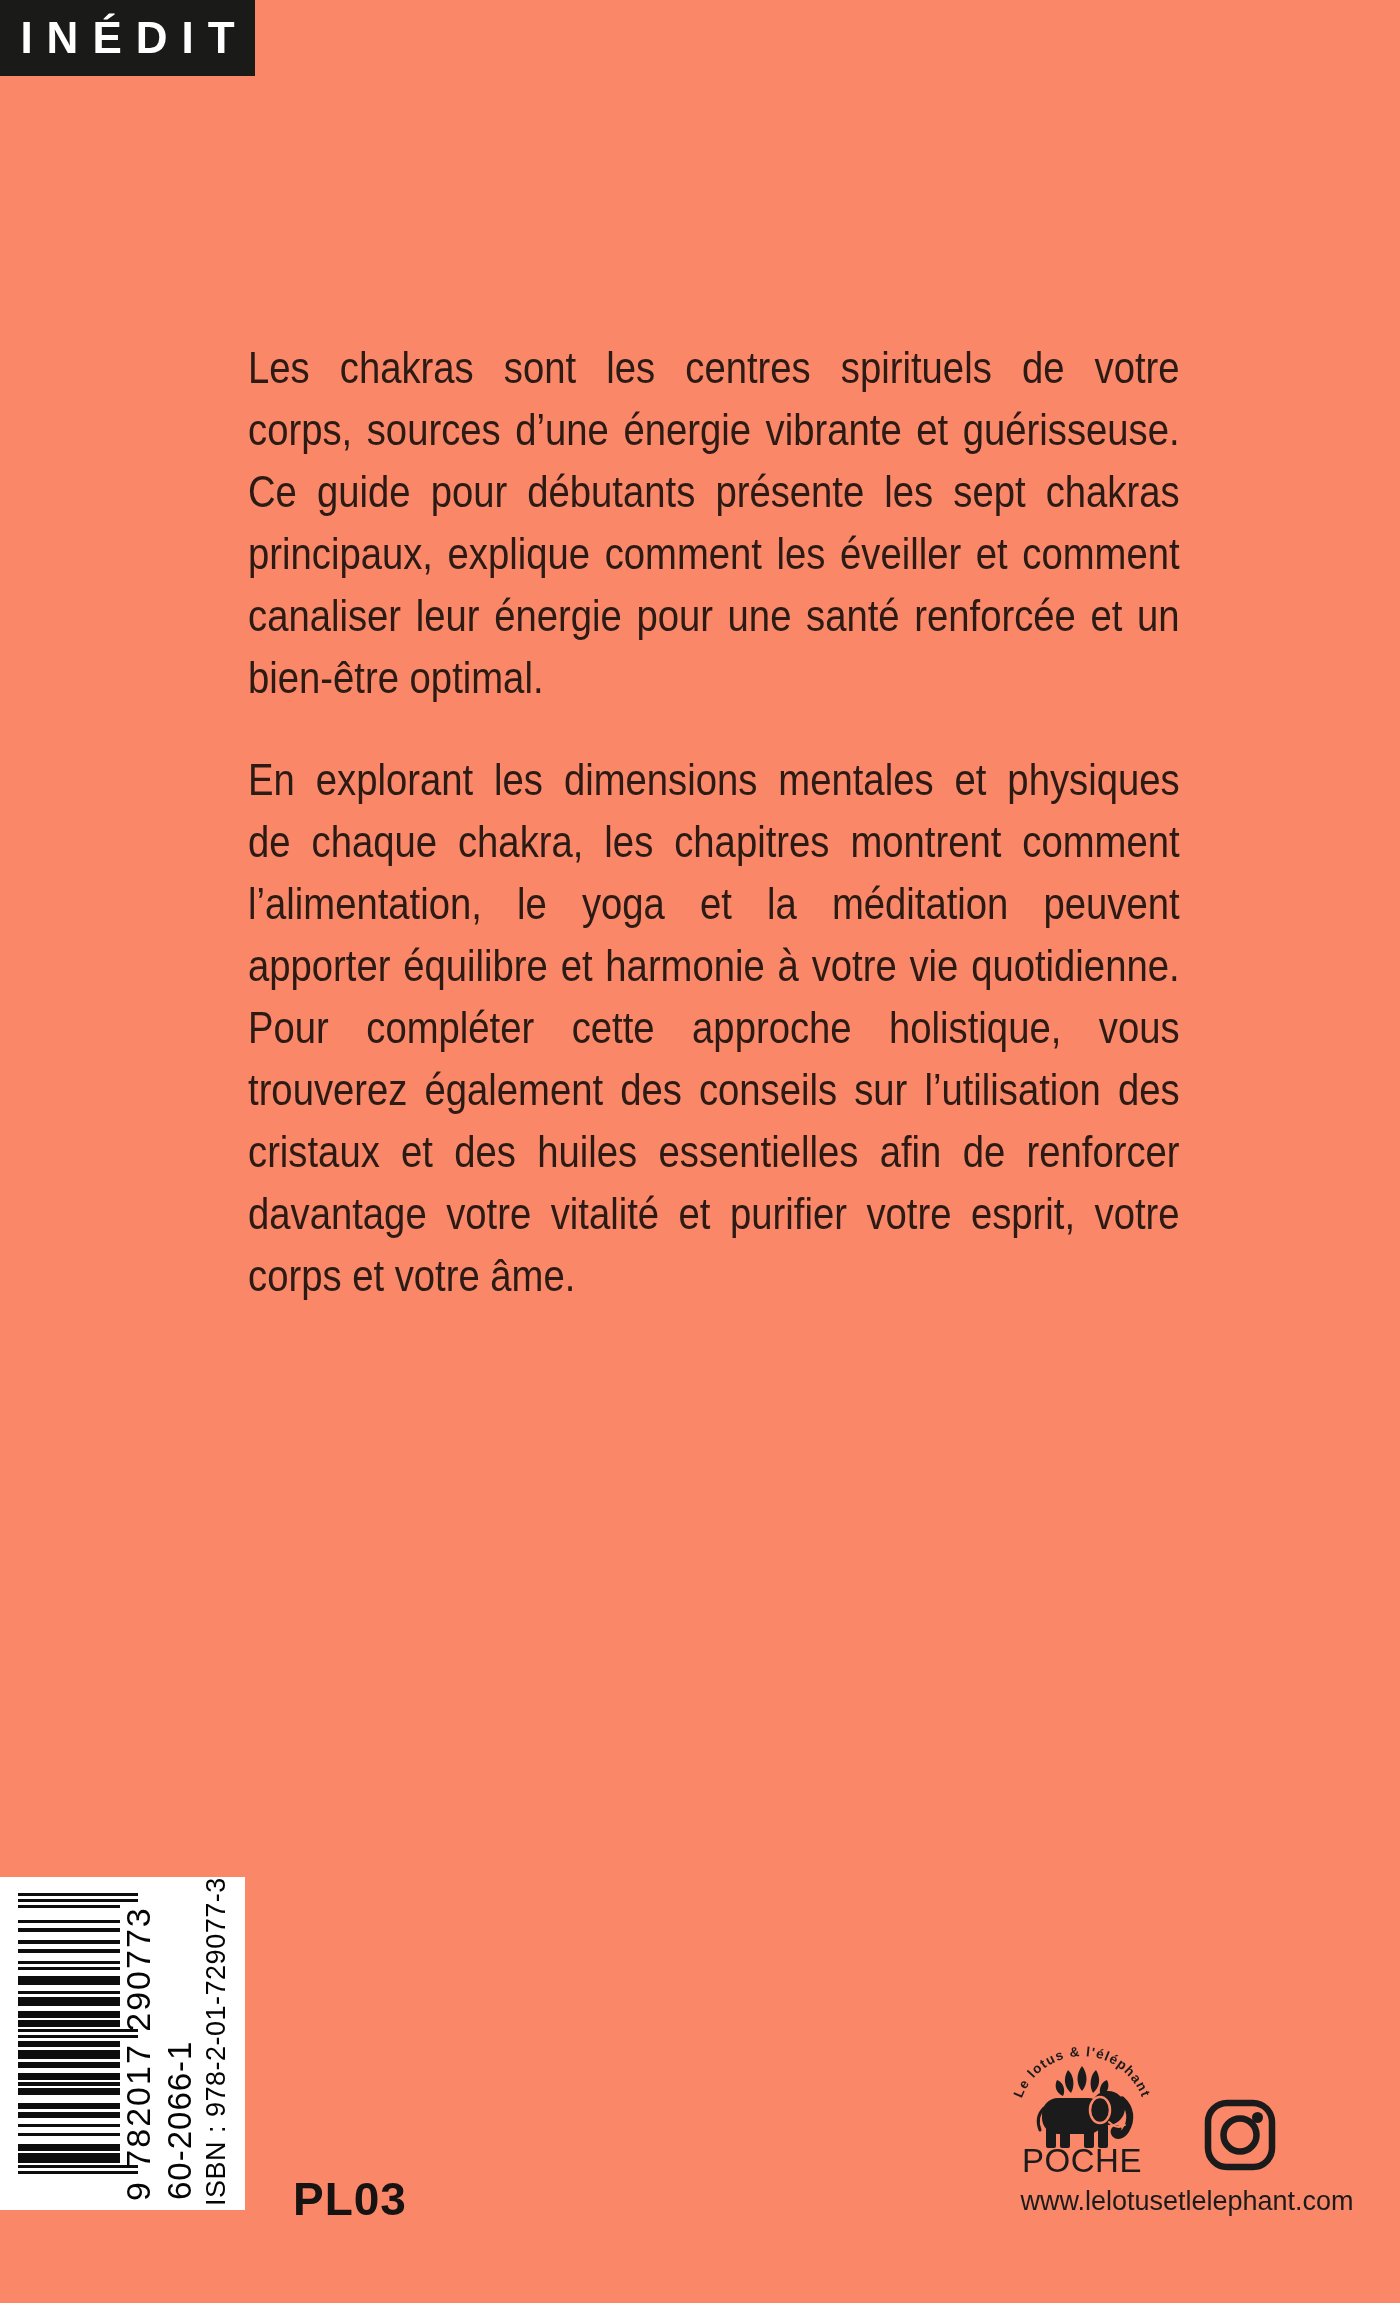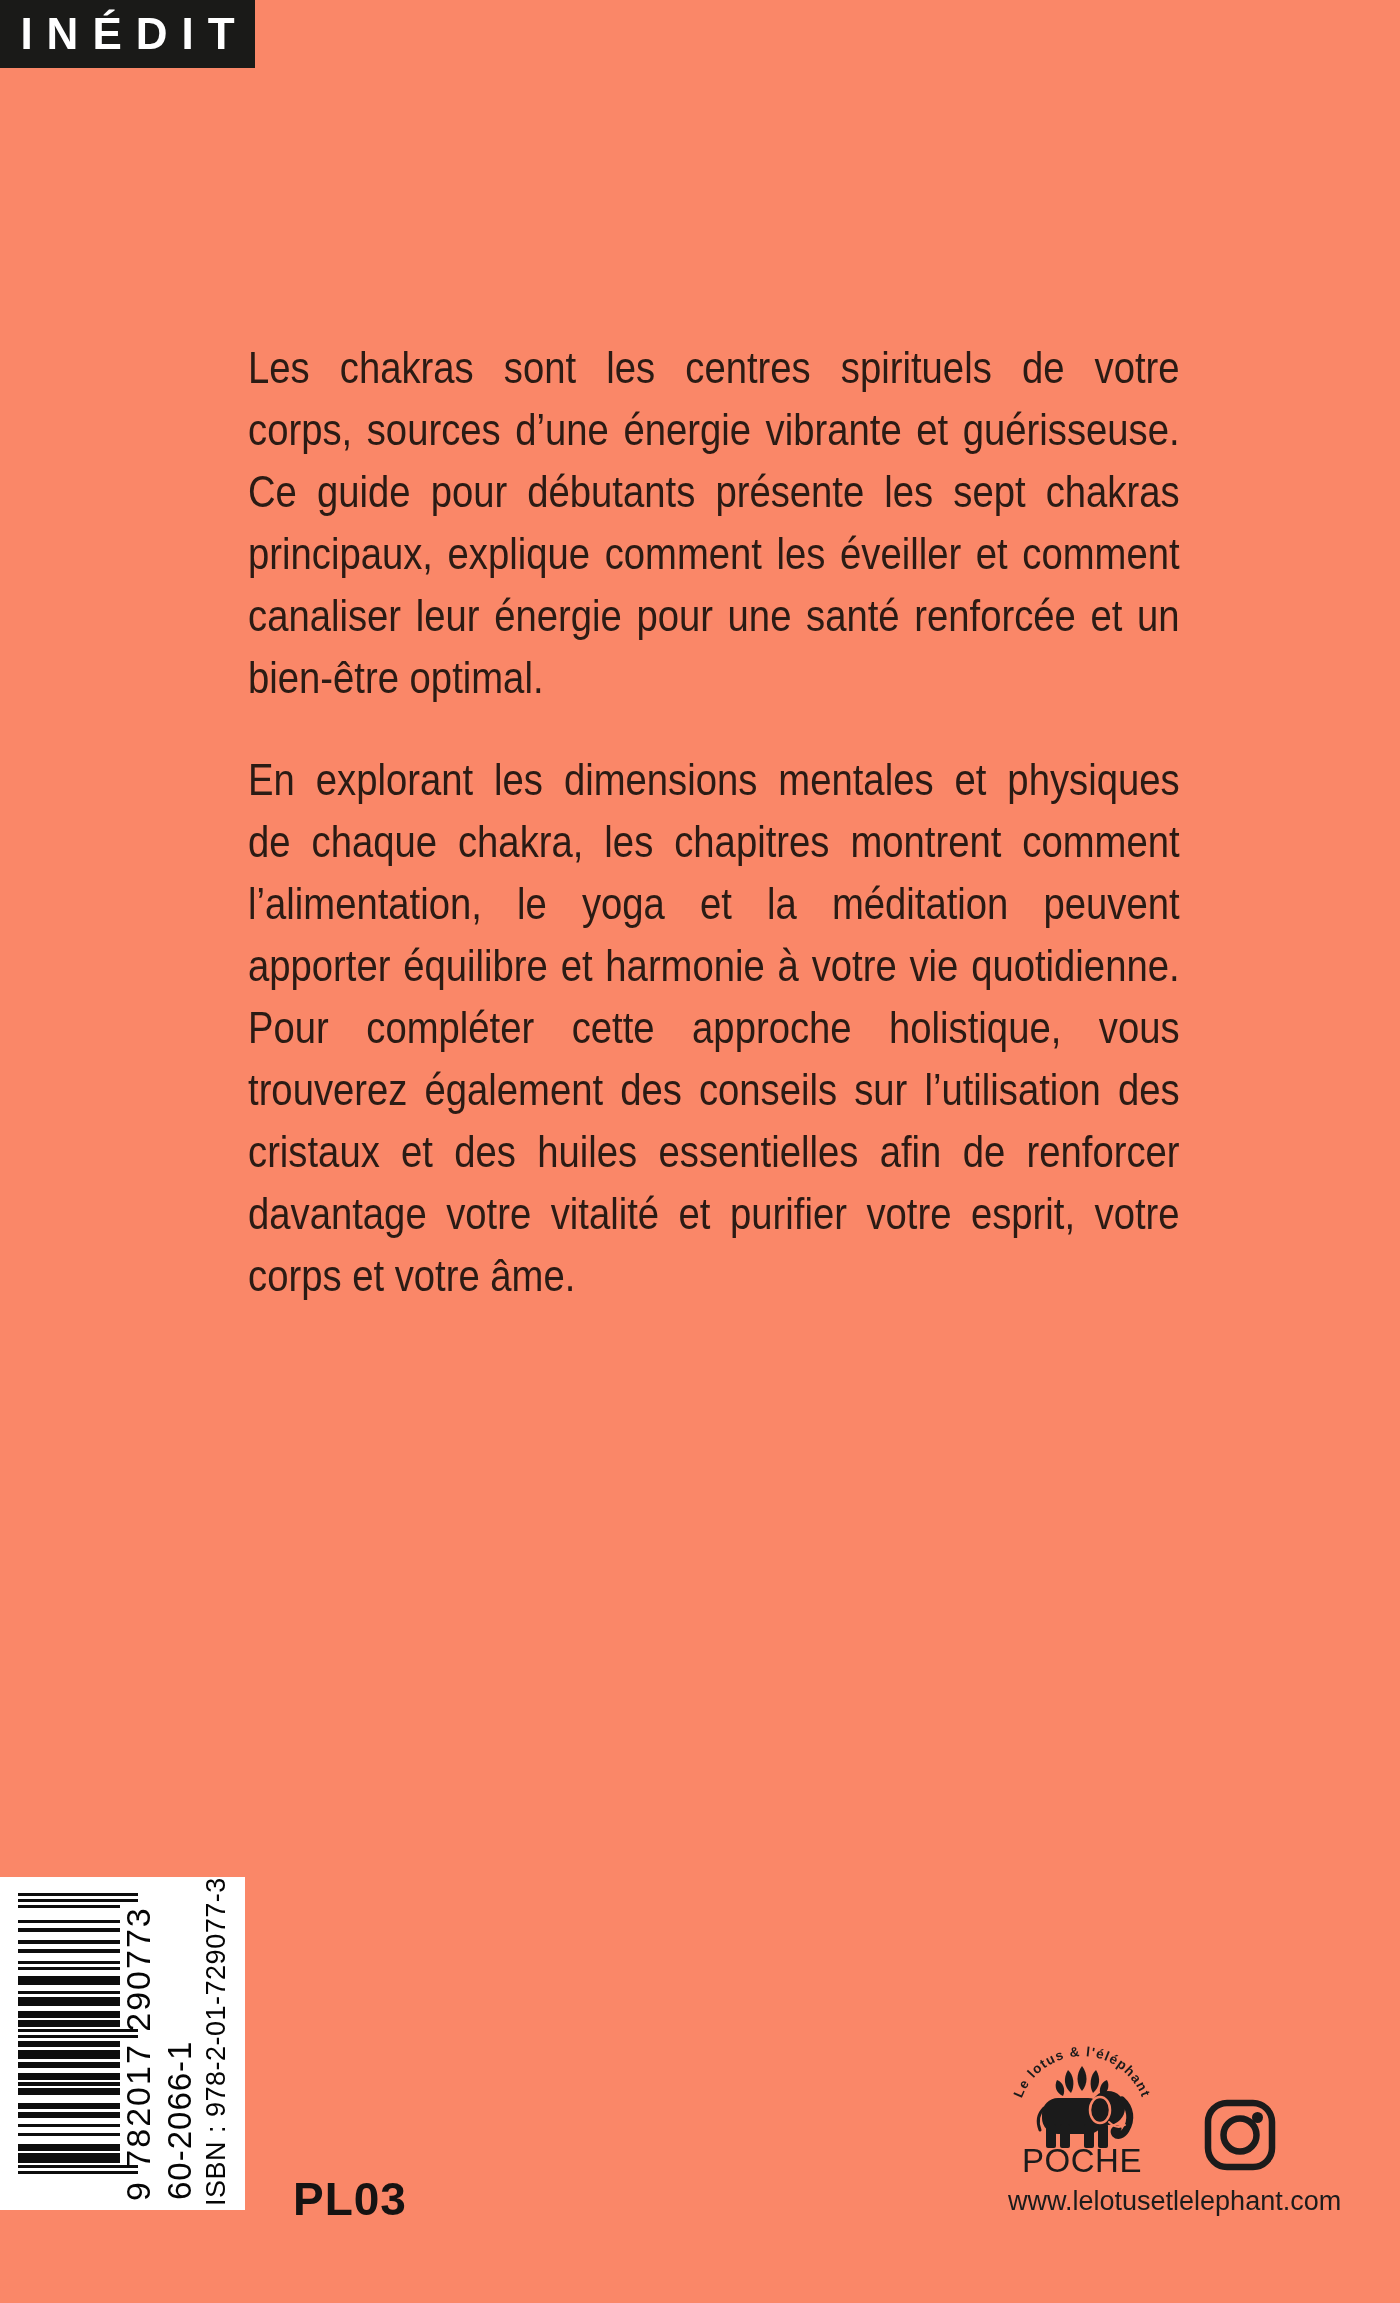--- a/index.html
+++ b/index.html
@@ -4,21 +4,21 @@
 <title>Back cover</title>
 <style>
   html,body{margin:0;padding:0;}
   body{
     width:1400px;height:2303px;position:relative;overflow:hidden;
     background:#FA8768;
     font-family:"Liberation Sans", sans-serif;
   }
   
   .badge{
-    position:absolute;left:0;top:0;width:255px;height:68px;
+    position:absolute;left:0;top:0;width:255px;height:76px;
     background:#1A1A18;display:flex;align-items:center;justify-content:center;
   }
   .badge span{
     color:#FFFFFF;font-size:44px;font-weight:600;letter-spacing:14px;
     padding-left:14px; 
   }
   
   .copy{
     position:absolute;left:248px;width:1096px;
     transform:scaleX(0.85);transform-origin:0 0;
@@ -44,21 +44,21 @@
   
   .plcode{
     position:absolute;left:293px;top:2172px;
     font-size:46px;font-weight:bold;color:#161312;letter-spacing:1px;
   }
   
   .logo-svg{position:absolute;left:1002px;top:2020px;}
   .insta-svg{position:absolute;left:1202px;top:2097px;}
   .website{
     position:absolute;left:1008px;top:2186px;width:358px;
-    font-size:27px;color:#1B1B1B;
+    text-align:center;font-size:27px;color:#1B1B1B;
   }
 </style>
 </head>
 <body>
 
 <div class="badge">
   <span>INÉDIT</span>
 </div>
 
 <div id="para1" class="copy">

